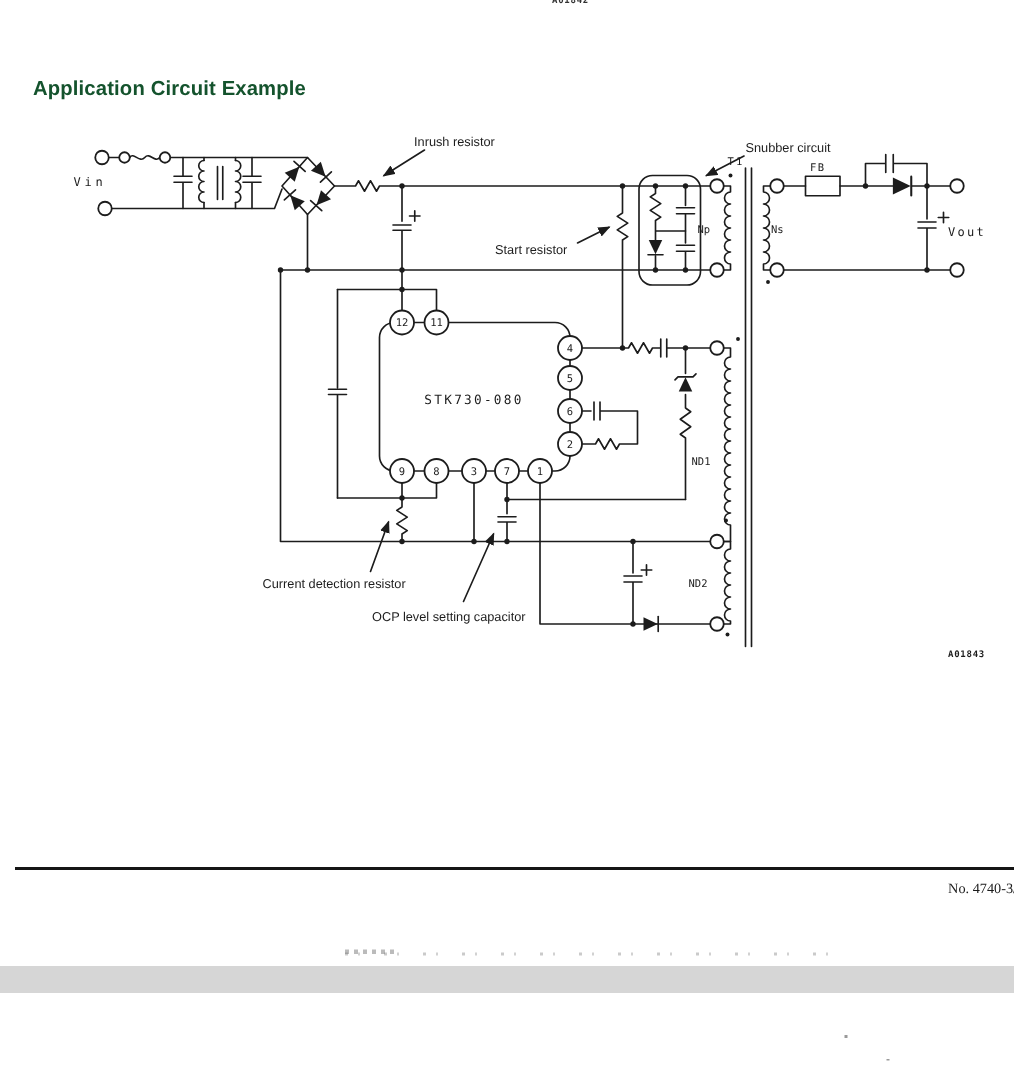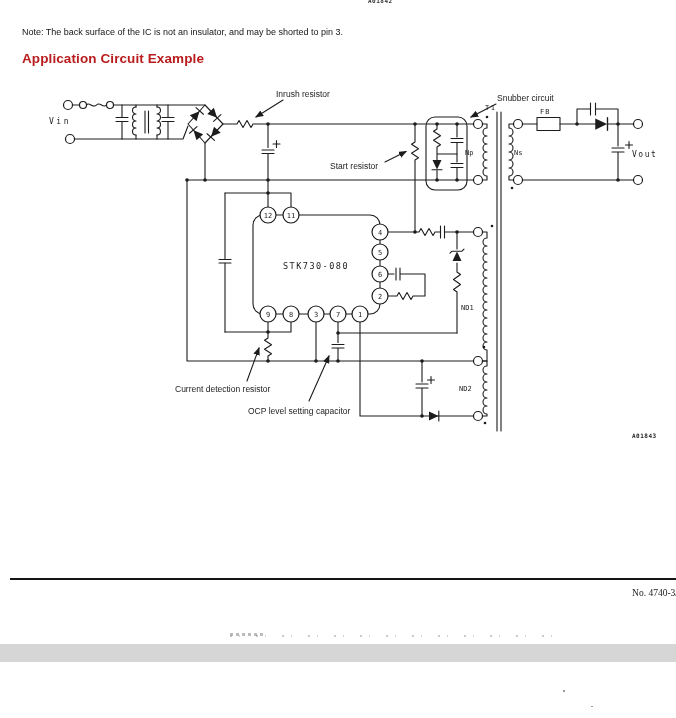--- a/index.html
+++ b/index.html
@@ -2,21 +2,21 @@
 <html><head>
 <meta charset="utf-8">
 <style>
   html,body{margin:0;padding:0;background:#fff;}
   .page{position:relative;width:676px;height:718px;background:#ffffff;overflow:hidden;
         font-family:"Liberation Sans",sans-serif;color:#1c1c1c;}
   .abs{position:absolute;}
   .top-code{left:368px;top:-3px;font-family:"DejaVu Sans Mono",monospace;font-size:6px;
             font-weight:bold;letter-spacing:.5px;color:#333;}
   .note{left:22px;top:27px;font-size:9px;color:#151515;}
-  .heading{left:22px;top:51px;font-size:13.5px;font-weight:bold;color:#b91c1c;letter-spacing:.1px;}
+  .heading{left:22px;top:51px;font-size:13.5px;font-weight:bold;color:#14532d;letter-spacing:.1px;}
   .rule{left:10px;top:578px;width:666px;height:2px;background:#151515;}
   .pageno{top:588px;right:-2px;font-family:"Liberation Serif",serif;font-size:9.5px;color:#1a1a1a;}
   .artifact{left:230px;top:635px;width:336px;height:2px;opacity:.45;
             background:repeating-linear-gradient(90deg,#8a8a8a 0 2px,transparent 2px 9px,#9a9a9a 9px 10px,transparent 10px 26px);}
   .artifact2{left:230px;top:633px;width:34px;height:3px;opacity:.5;
              background:repeating-linear-gradient(90deg,#777 0 3px,transparent 3px 6px);}
   .graybar{left:0;top:644px;width:676px;height:18px;background:#d6d6d6;}
   .speck{width:2px;height:2px;background:#9a9a9a;}
   svg{position:absolute;left:0;top:0;}
   svg .w{stroke:#1c1c1c;stroke-width:1.1;fill:none;stroke-linecap:round;stroke-linejoin:round;}
@@ -27,21 +27,20 @@
   svg text{fill:#1c1c1c;}
   svg .mono{font-family:"DejaVu Sans Mono",monospace;}
   svg .sans{font-family:"Liberation Sans",sans-serif;font-size:8.5px;}
 </style>
 </head>
 <body>
 
 <div class="page">
 
   <div class="abs top-code">A01842</div>
-  <div class="abs note">Note: The back surface of the IC is not an insulator, and may be shorted to pin 3.</div>
   <div class="abs heading">Application Circuit Example</div>
 
   <svg width="676" height="570" viewBox="0 0 676 570">
     <defs>
       <marker id="ah" markerWidth="9" markerHeight="8" refX="6.5" refY="3" orient="auto">
         <path d="M0,0 L7.5,3 L0,6 Z" fill="#1c1c1c"></path>
       </marker>
     </defs>
 
     <g>

